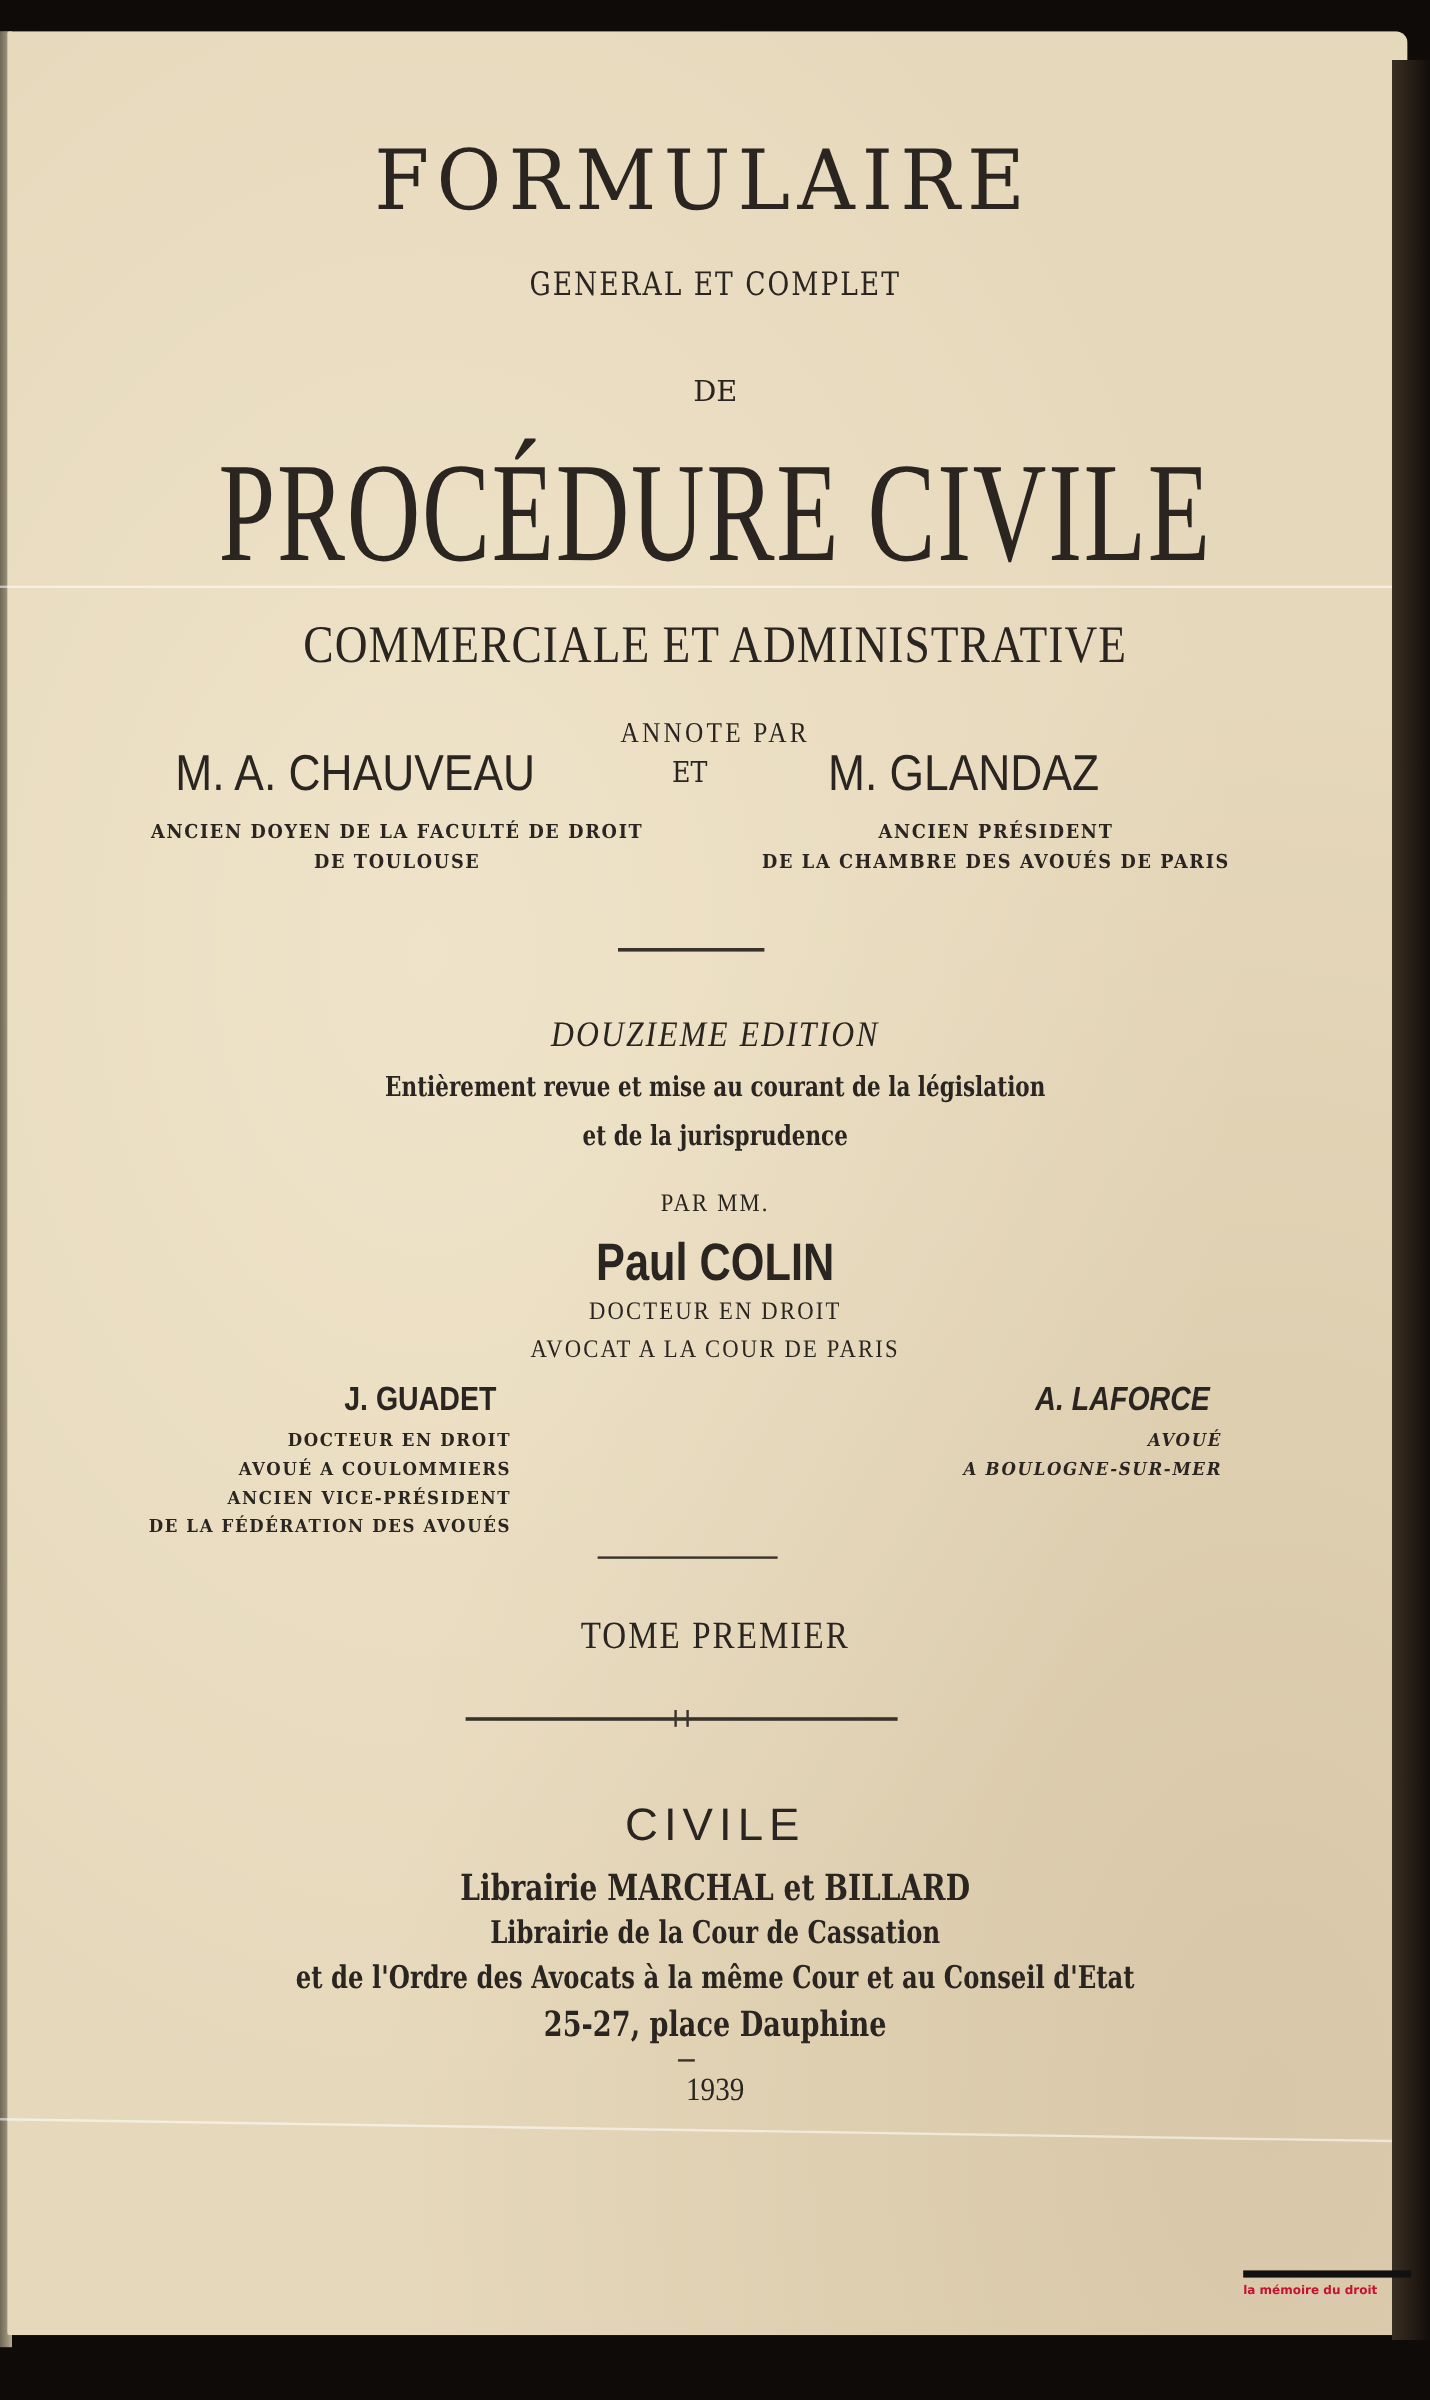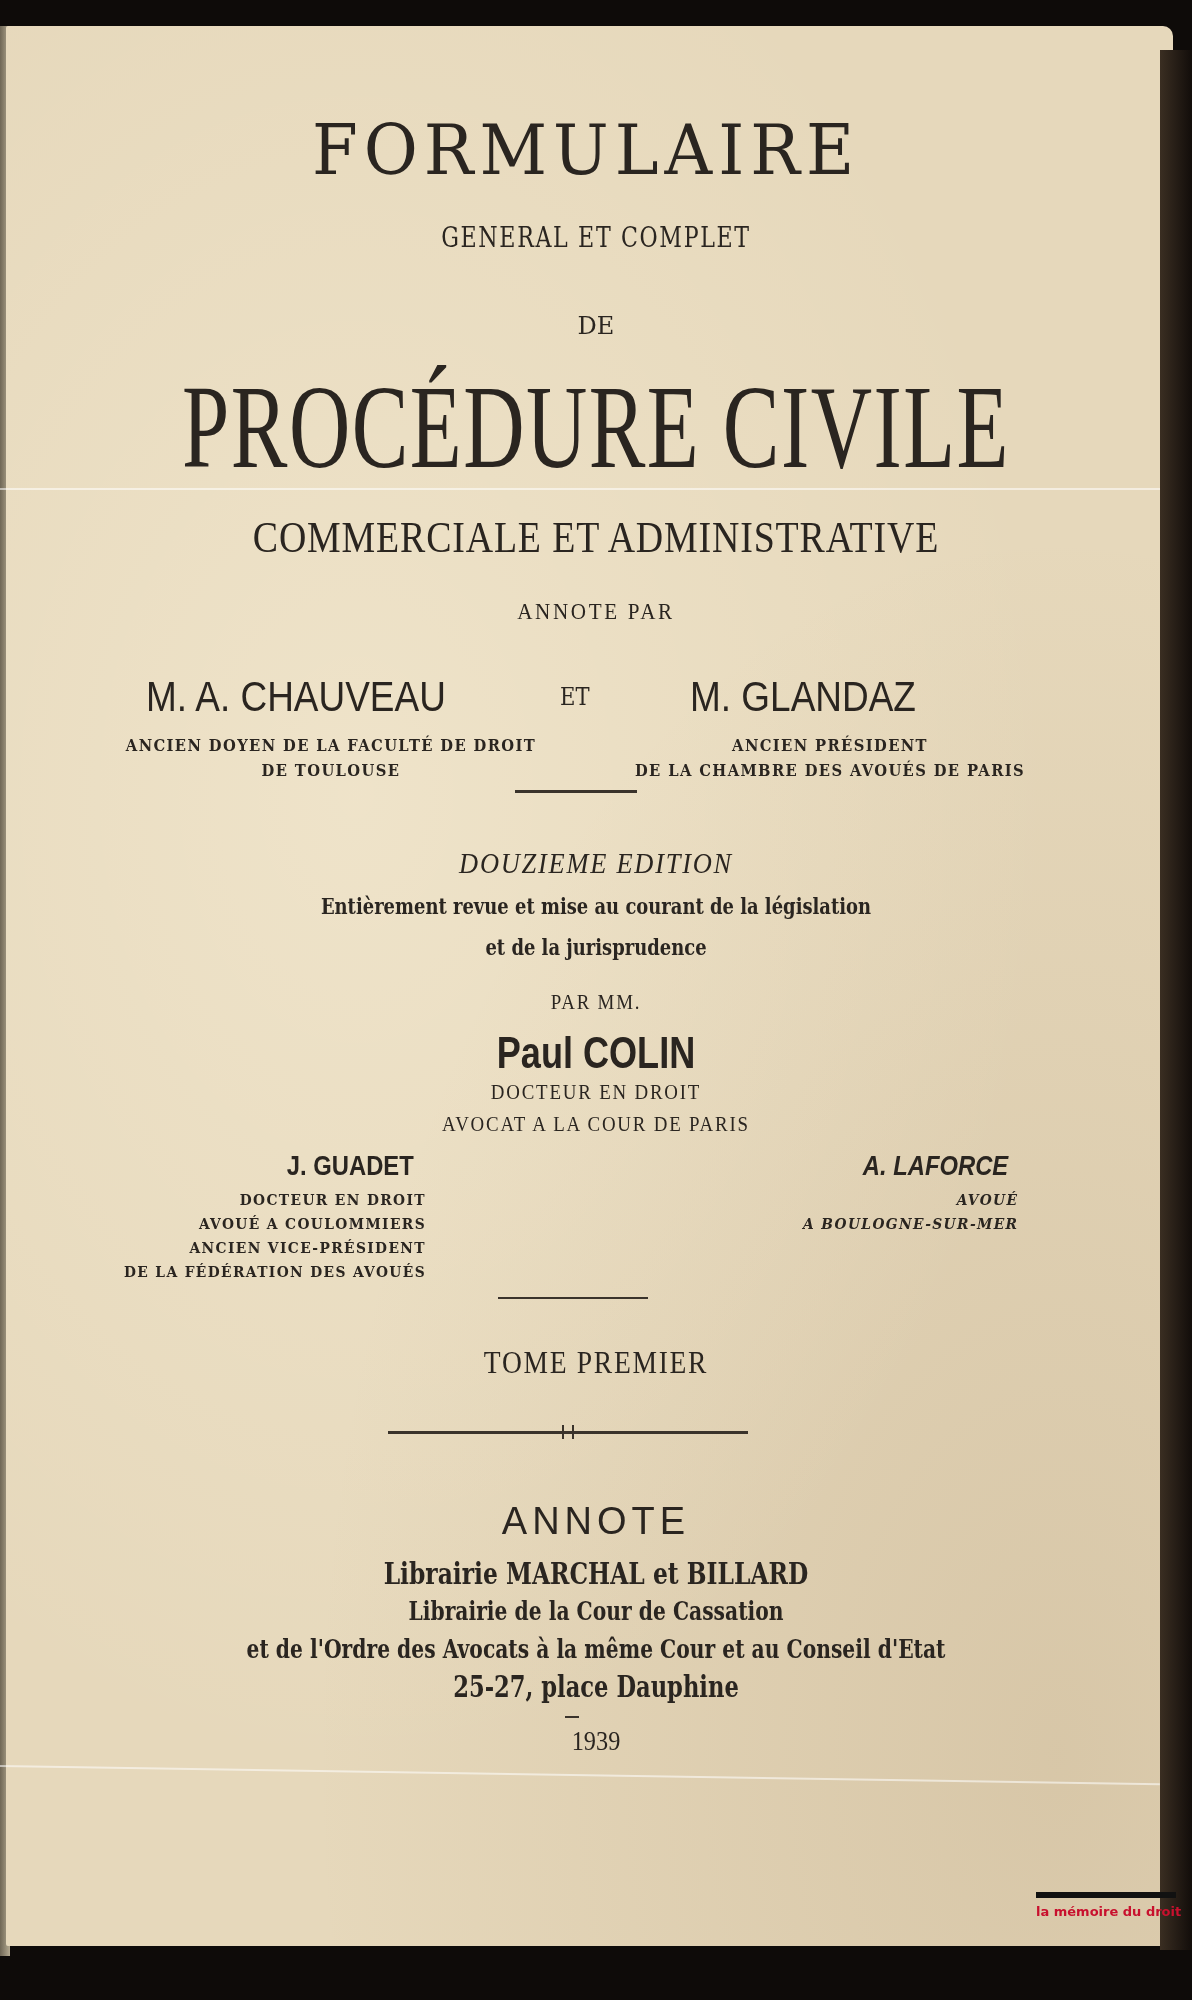--- a/index.html
+++ b/index.html
@@ -10,21 +10,21 @@
           border-radius:2px 10px 6px 2px; }
   .spine { position:absolute; left:0; top:26px; width:10px; height:1930px; background:linear-gradient(to right,#6f6756,#b5aa91); }
   .rshadow { position:absolute; left:1160px; top:50px; width:32px; height:1900px; background:linear-gradient(to right,#3a2e22,#120d0a); }
   .line { position:absolute; left:0; width:1192px; text-align:center; color:#2a2520; white-space:nowrap; }
   .t-formulaire { top:112px; font-size:66px; letter-spacing:6px; transform:scaleY(1.05); font-family:"DejaVu Serif", serif; font-weight:300; left:-10px; }
   .t-general { top:222px; font-size:27px; letter-spacing:2px; font-family:"DejaVu Serif", serif; transform:scaleX(0.82); }
   .t-de { top:312px; font-size:24px; font-family:"DejaVu Serif", serif; }
   .t-procedure { top:360px; font-size:118px; font-family:"Liberation Serif", serif; transform:scaleX(0.72); letter-spacing:2px; }
   .t-commerciale { top:512px; font-size:44px; font-family:"Liberation Serif", serif; transform:scaleX(0.86); letter-spacing:1px; }
   .t-annote { top:598px; font-size:24px; letter-spacing:3px; font-family:"Liberation Serif", serif; transform:scaleX(0.88); }
-  .names { position:absolute; top:673px; left:0; width:1160px; height:120px; }
+  .names { position:absolute; top:620px; left:0; width:1160px; height:120px; }
   .nm { position:absolute; font-family:"Liberation Sans", sans-serif; font-size:42px; color:#2a2520; transform:scaleX(0.88); transform-origin:left; white-space:nowrap; }
   .sub { position:absolute; font-family:"DejaVu Serif", serif; font-weight:bold; font-size:16px; color:#2a2520; letter-spacing:1.5px; text-align:center; white-space:nowrap; line-height:25px; transform:scaleX(0.92); }
   .rule { position:absolute; height:3px; background:#3a332b; }
   .t-douzieme { top:846px; font-size:30px; font-style:italic; letter-spacing:2px; transform:scaleX(0.88); }
   .t-entierement { top:892px; font-size:23px; font-weight:bold; font-family:"DejaVu Serif", serif; transform:scaleX(0.78); }
   .t-jurisprudence { top:933px; font-size:23px; font-weight:bold; font-family:"DejaVu Serif", serif; transform:scaleX(0.78); }
   .t-parmm { top:990px; font-size:21px; letter-spacing:2px; transform:scaleX(0.9); }
   .t-colin { top:1028px; font-size:44px; font-weight:bold; font-family:"Liberation Sans", sans-serif; transform:scaleX(0.82); }
   .t-docteur { top:1080px; font-size:21px; letter-spacing:2px; transform:scaleX(0.9); }
   .t-avocat { top:1112px; font-size:21px; letter-spacing:2px; transform:scaleX(0.9); }
@@ -36,21 +36,21 @@
   .t-marchal { top:1556px; font-size:30px; font-weight:bold; font-family:"DejaVu Serif", serif; transform:scaleX(0.78); }
   .t-cour { top:1596px; font-size:26px; font-weight:bold; font-family:"DejaVu Serif", serif; transform:scaleX(0.78); }
   .t-ordre { top:1634px; font-size:26px; font-weight:bold; font-family:"DejaVu Serif", serif; transform:scaleX(0.78); }
   .t-address { top:1670px; font-size:29px; font-weight:bold; font-family:"DejaVu Serif", serif; transform:scaleX(0.78); }
   .t-year { top:1726px; font-size:27px; transform:scaleX(0.9); }
   .crease { position:absolute; left:0; width:1160px; height:2px; background:rgba(255,255,255,0.55); }
   .logo { position:absolute; left:1036px; top:1888px; width:150px; }
   .logo .mark { font-family:"DejaVu Sans", sans-serif; font-size:64px; font-weight:bold; color:#c8102e; letter-spacing:-4px; line-height:64px; }
   .logo .mark .mid { color:transparent; -webkit-text-stroke:1.5px #6a5a46; }
   .logo .bar { width:140px; height:6px; background:#111; margin:4px 0 6px 0; }
-  .logo .tag { font-family:"DejaVu Sans", sans-serif; font-size:13px; color:#c8102e; white-space:nowrap; font-weight:bold; }
+  .logo .tag { font-family:"DejaVu Sans", sans-serif; font-size:10px; color:#c8102e; white-space:nowrap; font-weight:bold; }
 </style>
 </head>
 <body>
 
 <div class="spine"></div>
 <div class="page"></div>
 <div class="rshadow"></div>
 <div class="crease" style="top:488px;"></div>
 <div class="crease" style="top:1765px; transform:rotate(0.9deg); transform-origin:left;"></div>
 
@@ -98,21 +98,21 @@
   <div class="ln">A BOULOGNE-SUR-MER</div>
 </div>
 
 <div class="rule" style="left:498px; top:1297px; width:150px; height:2px;"></div>
 
 <div class="line t-tome">TOME PREMIER</div>
 
 <div class="rule" style="left:388px; top:1431px; width:360px; height:3px;"></div>
 <div style="position:absolute; left:562px; top:1425px; width:8px; height:14px; border-left:2px solid #3a332b; border-right:2px solid #3a332b;"></div>
 
-<div class="line t-paris">ANNOTE</div>
+<div class="line t-paris">CIVILE</div>
 <div class="line t-marchal">Librairie MARCHAL et BILLARD</div>
 <div class="line t-cour">Librairie de la Cour de Cassation</div>
 <div class="line t-ordre">et de l'Ordre des Avocats à la même Cour et au Conseil d'Etat</div>
 <div class="line t-address">25-27, place Dauphine</div>
 <div class="rule" style="left:565px; top:1716px; width:14px; height:2px;"></div>
 <div class="line t-year">1939</div>
 
 <div class="logo">
   <div class="bar"></div>
   <div class="tag">la mémoire du droit</div>

